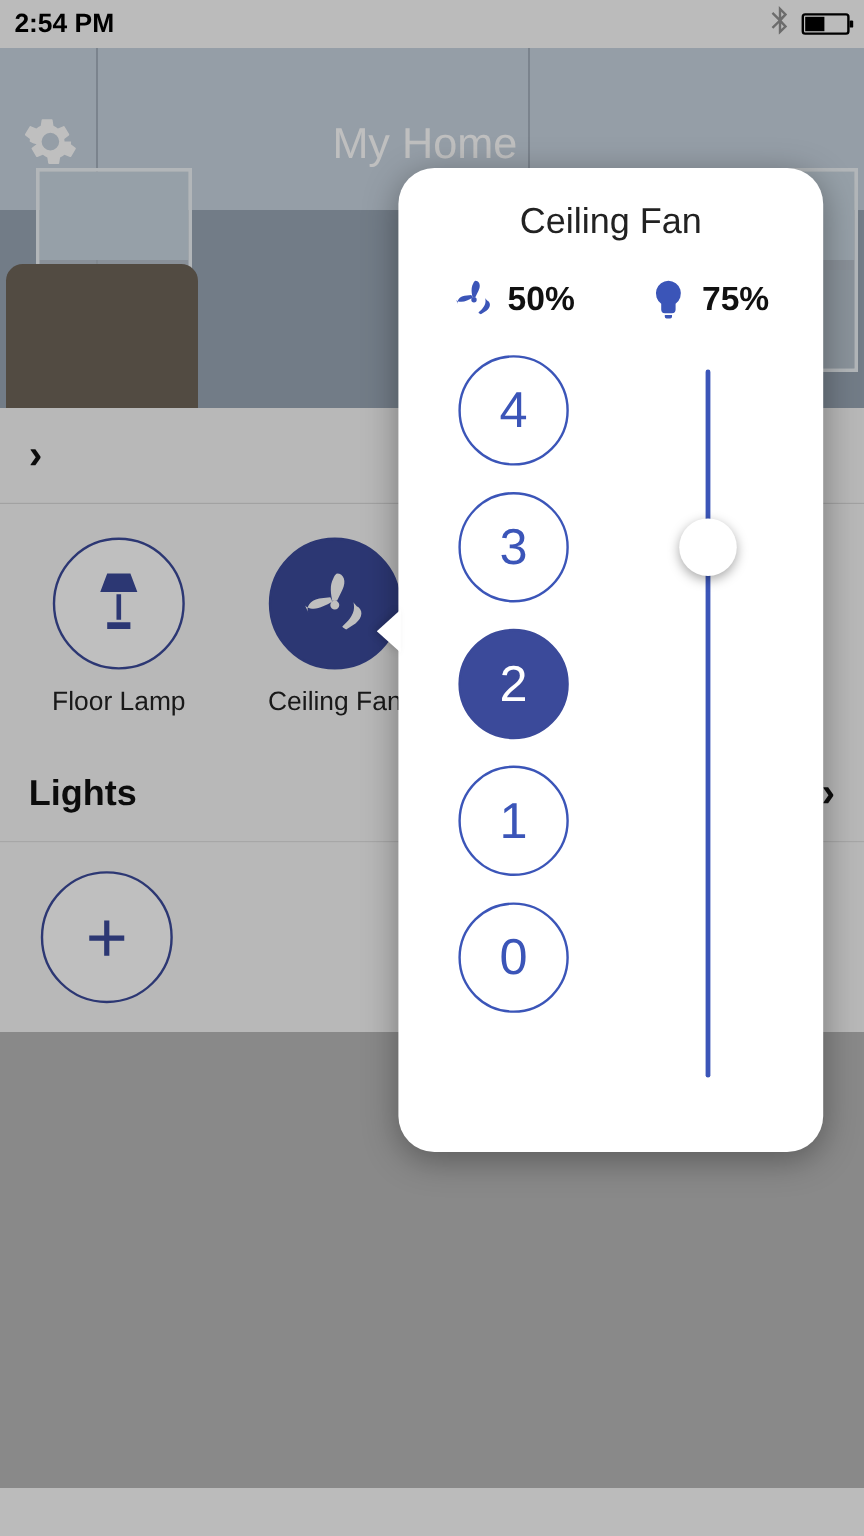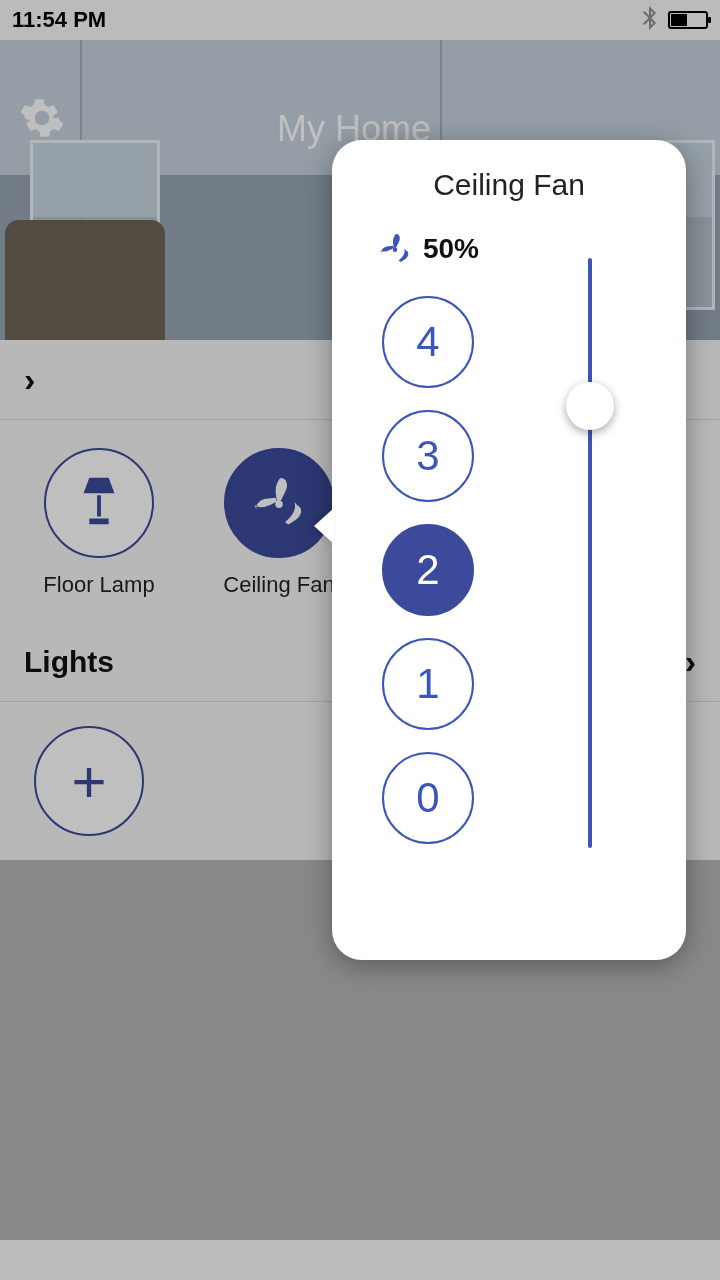--- a/index.html
+++ b/index.html
@@ -79,21 +79,21 @@
     position: absolute; bottom: 0; left: 470px; width: 180px; height: 110px;
     background: #7a7063; border-radius: 14px 14px 0 0;
   }
   .hero .table {
     position: absolute; bottom: 0; left: 350px; width: 60px; height: 80px;
     background: #4e463c; border-radius: 6px 6px 0 0;
   }
 
   .nav-bar {
     position: absolute; top: 50px; left: 0; right: 12px; height: 60px;
-    display: flex; align-items: flex-end; justify-content: center;
+    display: flex; align-items: center; justify-content: center;
     color: #fff;
   }
   .gear-btn {
     position: absolute; left: 20px; top: 6px; width: 48px; height: 48px;
     color: #fff;
   }
   .page-title {
     font-size: 36px; font-weight: 400; color: #fff;
   }
 
@@ -200,21 +200,21 @@
     width: 48px; height: 48px; border-radius: 50%; background: #fff;
     box-shadow: 0 3px 10px rgba(0,0,0,0.35);
   }
 </style>
 </head>
 <body>
 
 <div class="screen">
 
   <div class="status-bar">
-    <div class="time">11:54 PM</div>
+    <div class="time">2:54 PM</div>
     <div class="status-right">
       <span class="bt-icon">
         <svg width="16" height="24" viewBox="0 0 16 24">
             <path fill="#777" d="M7 0v9.6L2.4 5 1 6.4 6.6 12 1 17.6 2.4 19 7 14.4V24l7-7-4.6-5L14 7 7 0zm2 4.8L11.2 7 9 9.2V4.8zm0 14.4v-4.4L11.2 17 9 19.2z"></path>
           </svg>
       </span>
       <div class="battery">
           <div class="battery-fill"></div>
         </div>
     </div>
@@ -288,20 +288,26 @@
         </div>
         <div class="speed-list" id="speed-list">
             <div class="speed-btn">4</div>
             <div class="speed-btn">3</div>
             <div class="speed-btn active">2</div>
             <div class="speed-btn">1</div>
             <div class="speed-btn">0</div>
           </div>
       </div>
       <div class="col">
+        <div class="col-header">
+          <svg viewBox="0 0 24 24">
+            <path fill="currentColor" d="M12 2a7 7 0 00-4 12.7V18a2 2 0 002 2h4a2 2 0 002-2v-3.3A7 7 0 0012 2zm-2 19h4v1a1 1 0 01-1 1h-2a1 1 0 01-1-1v-1z"></path>
+          </svg>
+          <span>75%</span>
+        </div>
         <div class="slider-wrap">
           <div class="slider-track"></div>
           <div class="slider-thumb" id="slider-thumb" style="top: 147.5px;"></div>
         </div>
       </div>
     </div>
   </div>
 
 </div>
 

